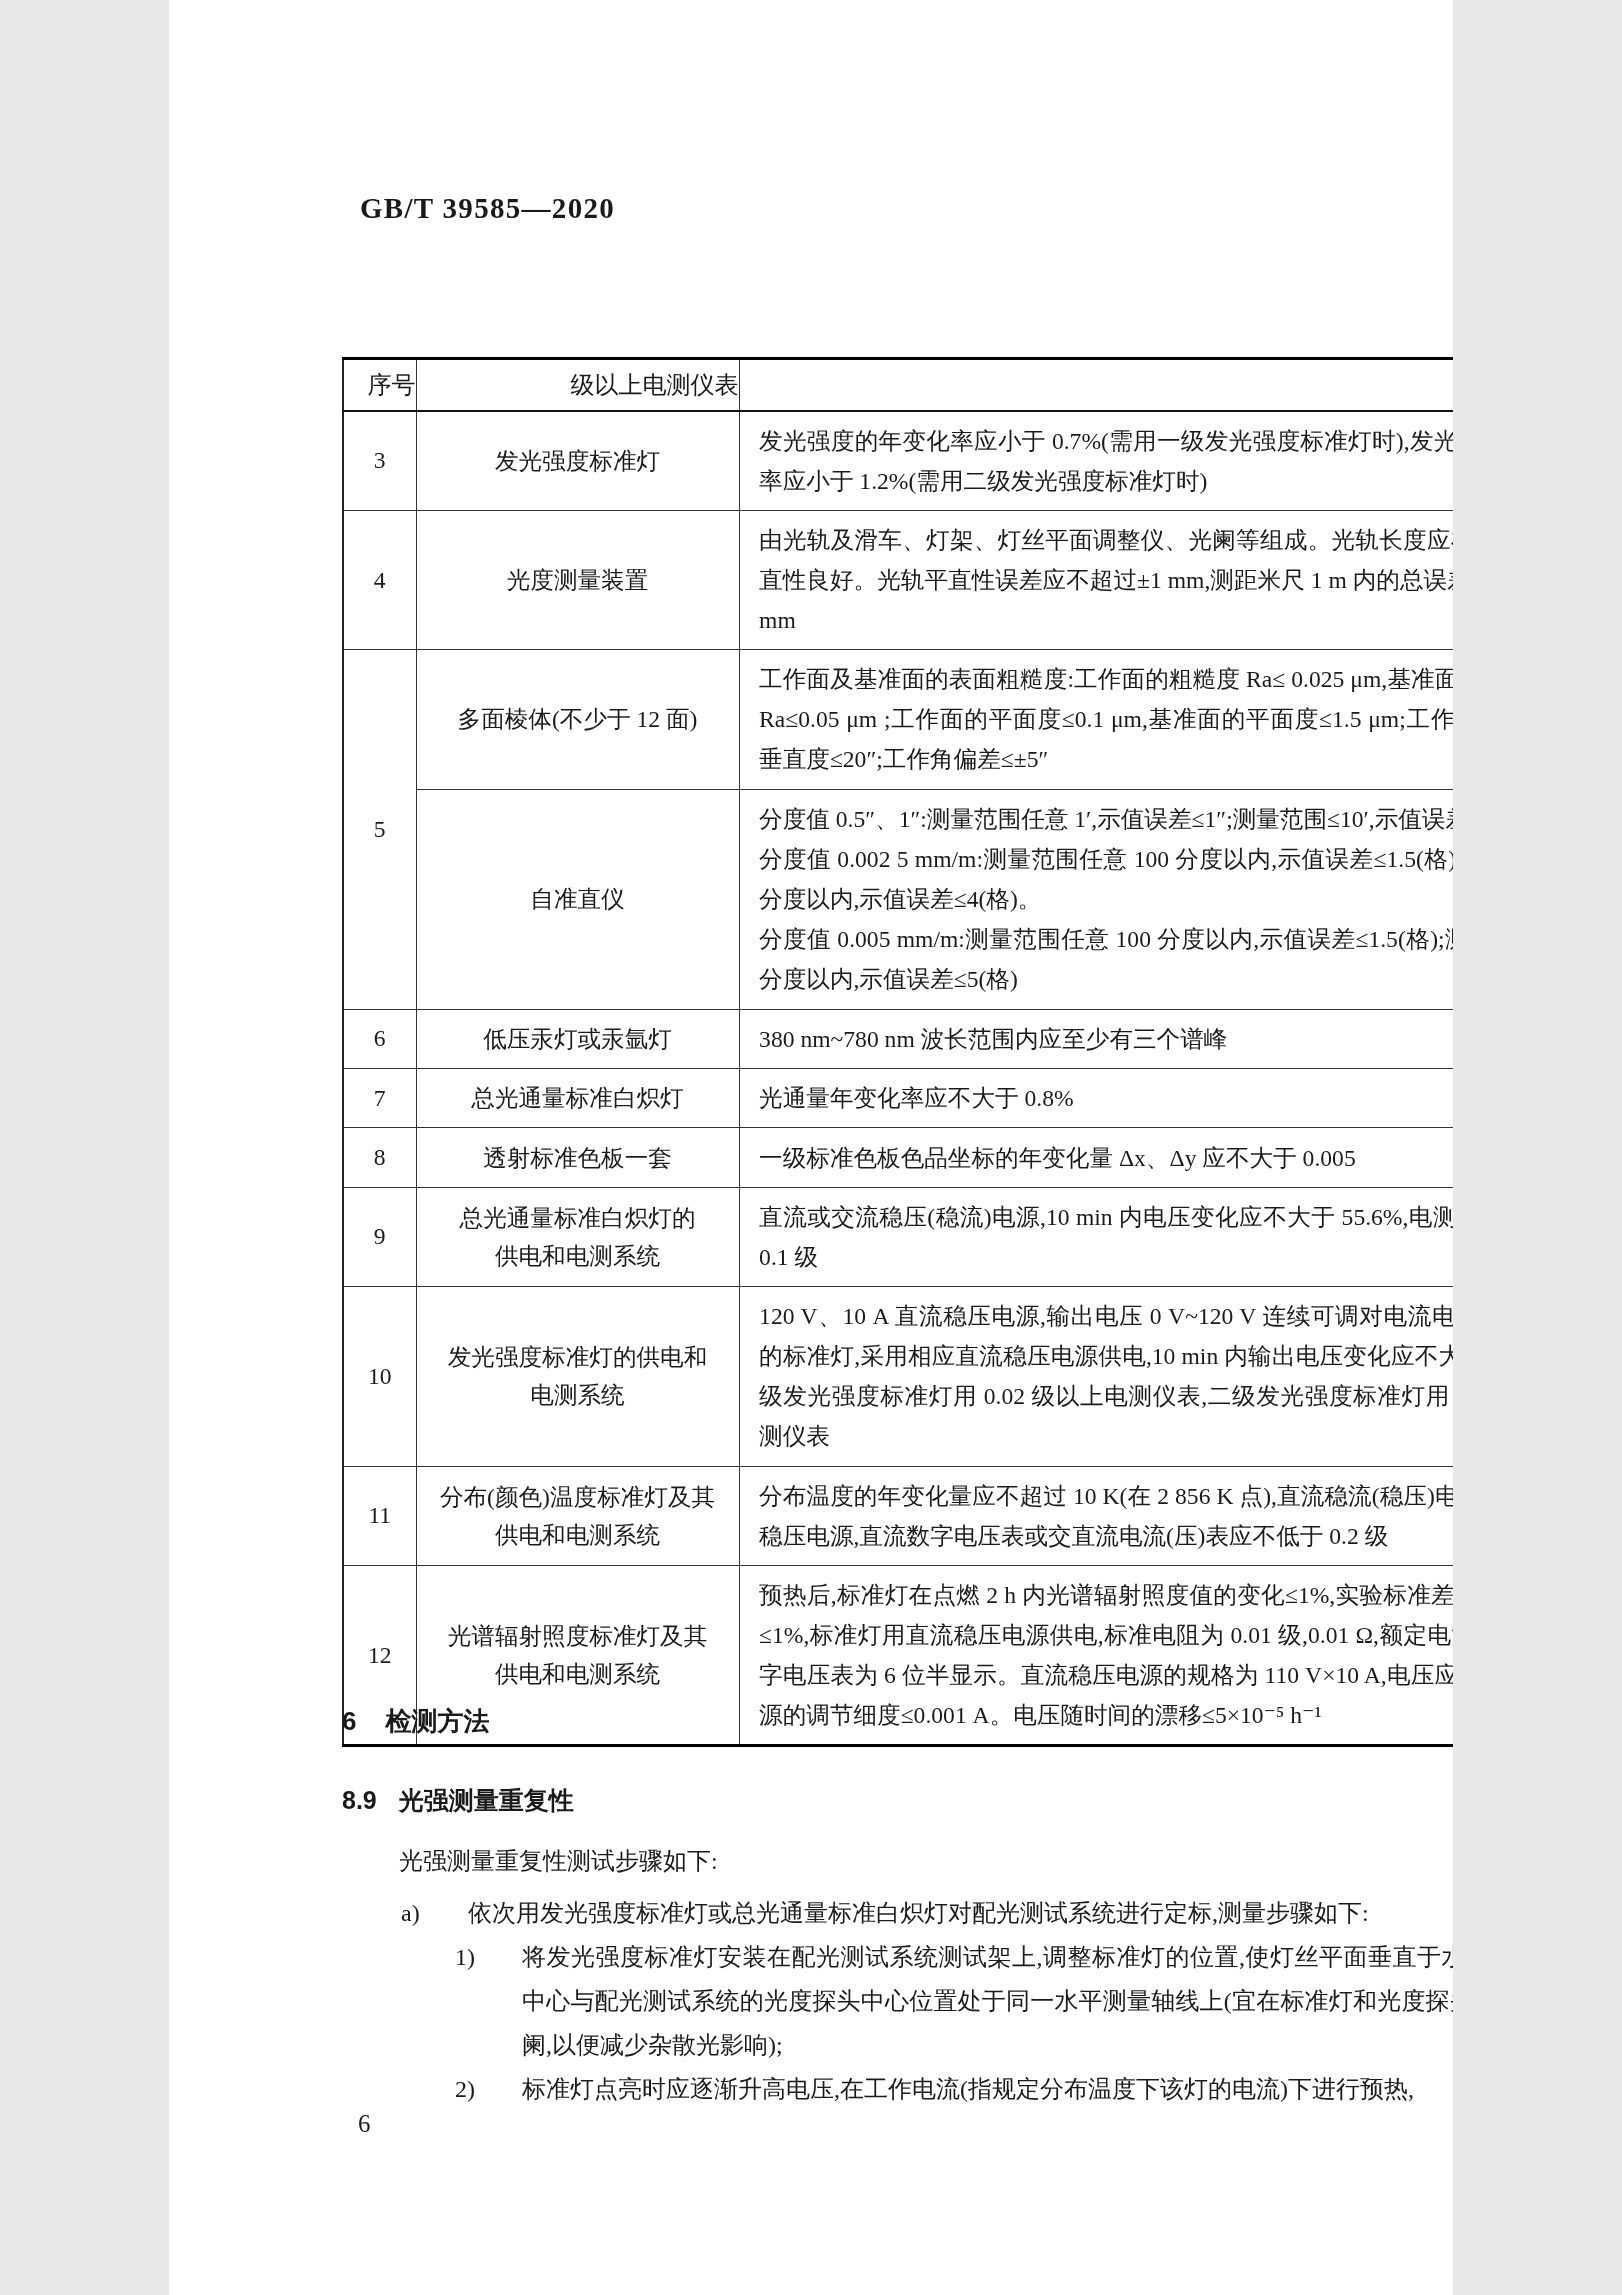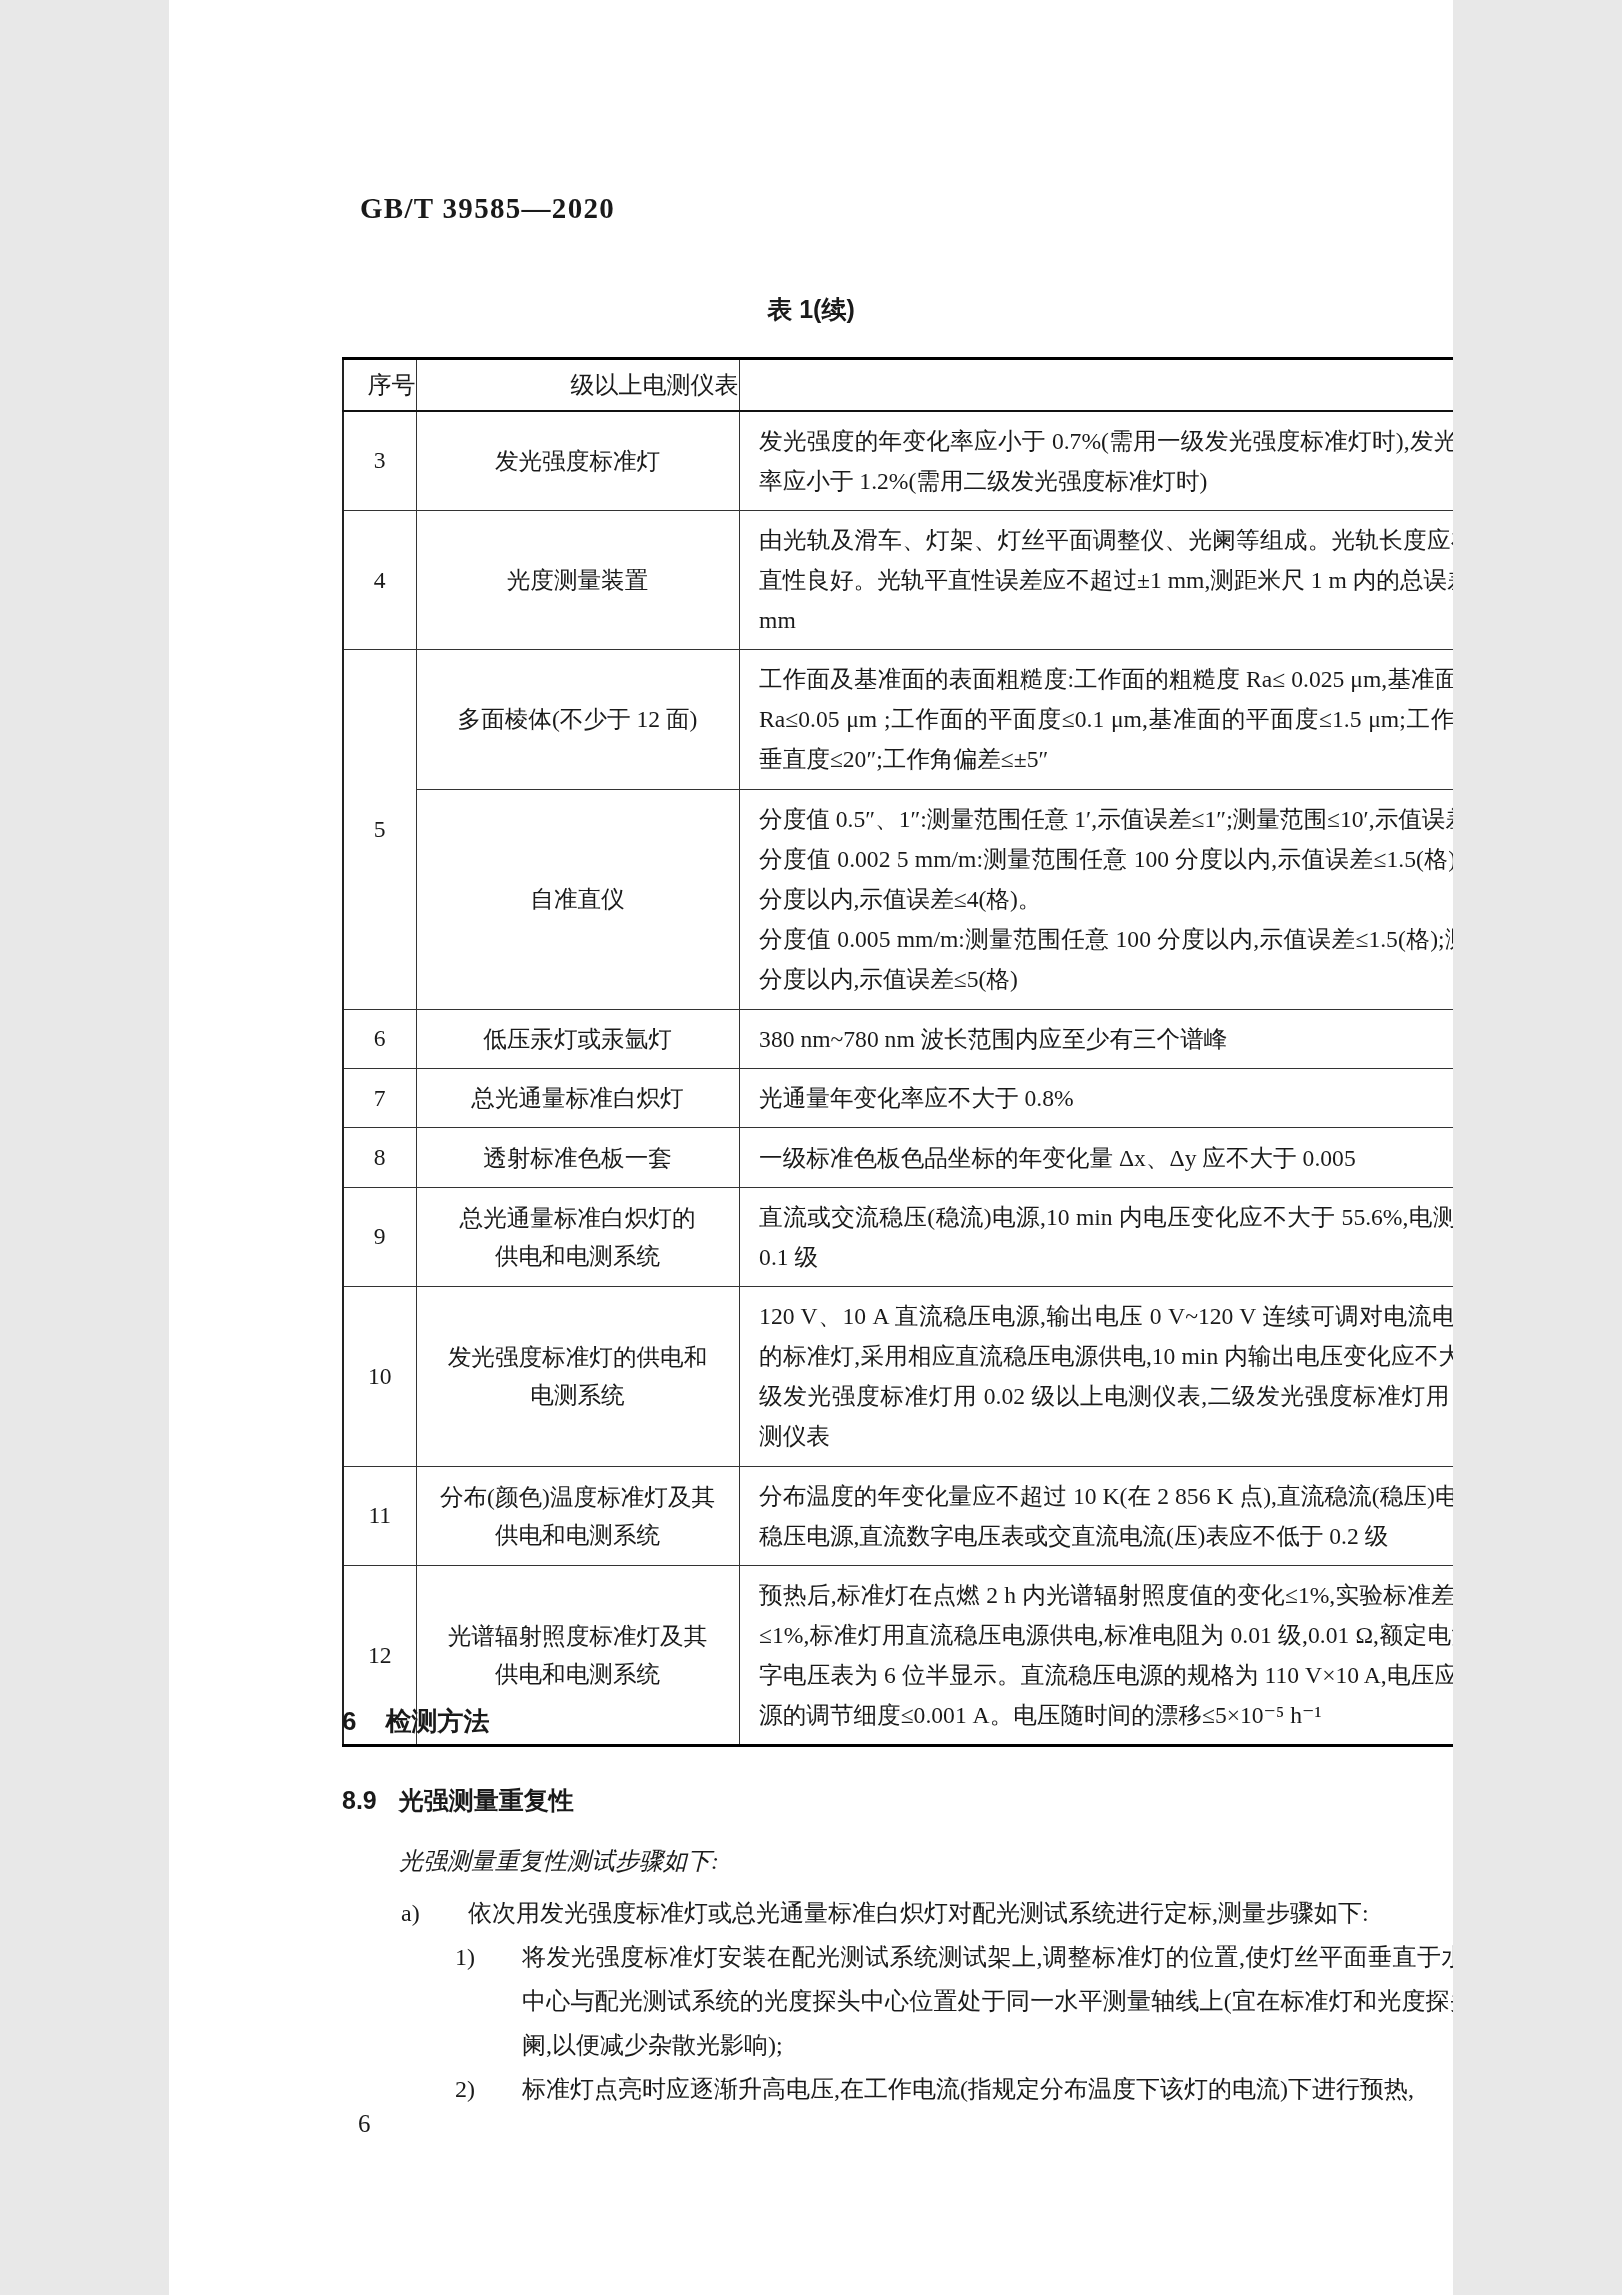--- a/index.html
+++ b/index.html
@@ -48,42 +48,41 @@
   }
   .h-sec .num { margin-right:29px; }
   .h-sub {
     position:absolute; left:173px; top:1784px;
     font-family:"Liberation Sans","DejaVu Sans",sans-serif;
     font-weight:bold; font-size:25px;
   }
   .h-sub .num { margin-right:22px; }
   .intro {
     position:absolute; left:230px; top:1845px;
-    font-size:24px; line-height:33px;font-style:italic;
+    font-size:24px; line-height:33px;
   }
   .list {
     position:absolute; left:232px; top:1891px; width:1218px;
     font-size:24px; line-height:44px;
   }
   .li { display:flex; align-items:flex-start; }
   .li > .lab { flex:0 0 54px; }
   .li > .txt { flex:1; text-align:justify;margin-left:13px; }
   .children { margin-left:54px; }
   .children .li > .lab { flex:0 0 54px; }
   
   .page-num { position:absolute; left:189px; top:2110px; font-size:25px; }
 </style>
 </head>
 <body>
 
 <div class="page">
 
   <div class="doc-code">GB/T 39585—2020</div>
 
-  <div class="table-title">表 1(续)</div>
 
   <table class="std">
     <colgroup>
       <col style="width:73px">
       <col style="width:323px">
       <col style="width:881px">
     </colgroup>
     <thead>
       <tr>
           <th>序号</th>

